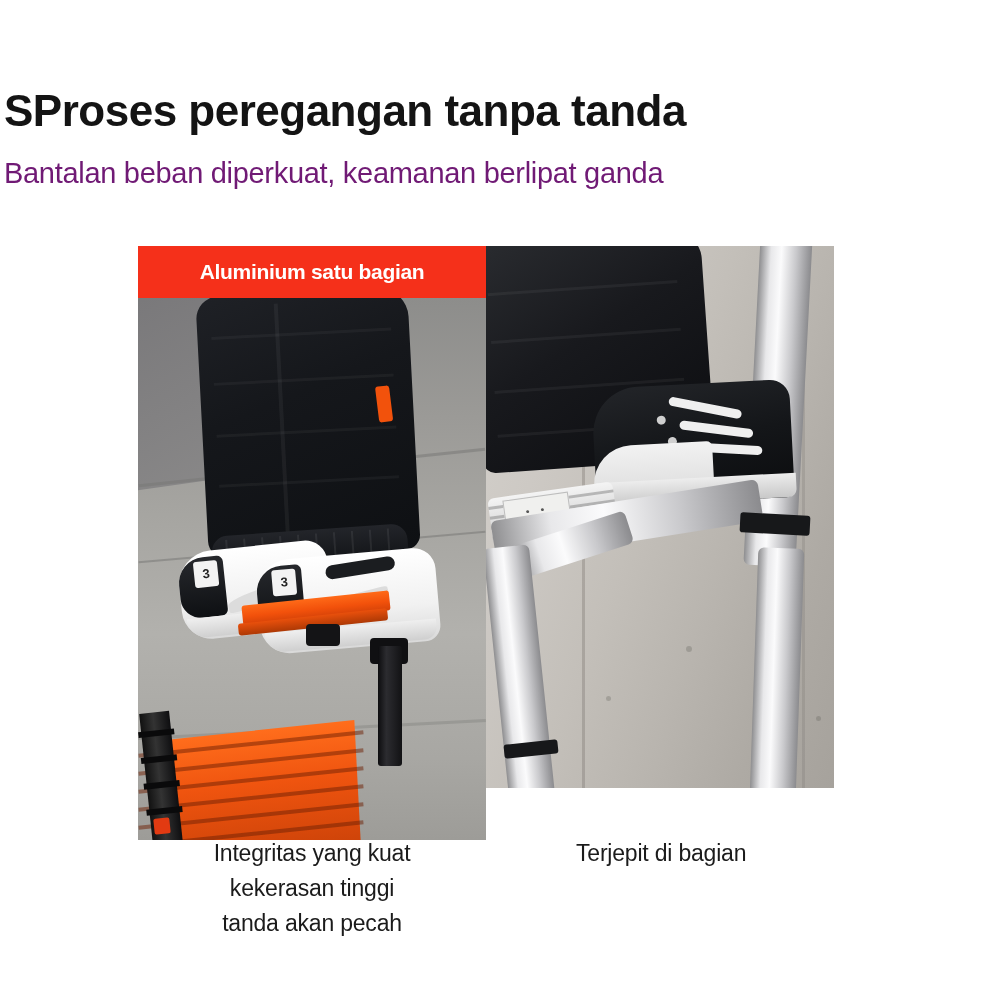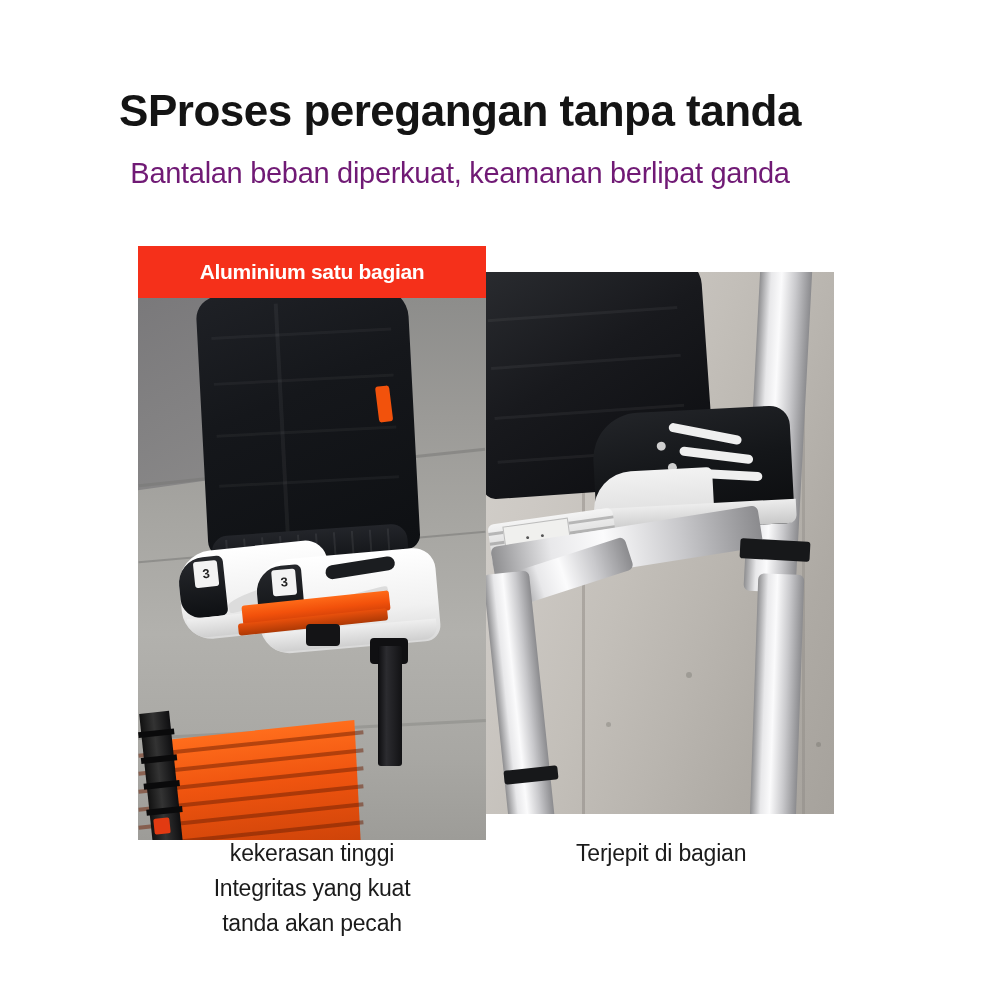--- a/index.html
+++ b/index.html
@@ -17,23 +17,22 @@
     position: relative;
     width: 1000px;
     height: 1000px;
     background: #ffffff;
   }
 
   
   .heading-block {
     position: absolute;
     top: 86px;
-    left: 16px;
+    left: 4px;
     width: 888px;
-    text-align: center;
   }
   .headline {
     font-size: 44px;
     font-weight: bold;
     color: #141414;
     letter-spacing: -0.5px;
     line-height: 1.15;
     white-space: nowrap;
   }
   .subheadline {
@@ -46,21 +45,20 @@
   }
 
   
   .compare {
     position: absolute;
     top: 246px;
     left: 138px;
     width: 632px;
     display: flex;
     justify-content: space-between;
-    align-items: center;
   }
   .col {
     width: 348px;
   }
   .badge {
     height: 52px;
     display: flex;
     align-items: center;
     justify-content: center;
     font-size: 21px;
@@ -556,22 +554,22 @@
         <div class="blackband b1"></div>
         <div class="rail-silver rv2"></div>
         <div class="rail-silver rl"></div>
         <div class="blackband b2"></div>
       </div>
     </div>
   </div>
 
   <div class="captions">
     <div class="caption left">
+      <span class="line">Integritas yang kuat</span>
       <span class="line">kekerasan tinggi</span>
-      <span class="line">Integritas yang kuat</span>
       <span class="line">tanda akan pecah</span>
     </div>
     <div class="caption right">
       <span class="line">Terjepit di bagian</span>
     </div>
   </div>
 
 </div>
 
 </body></html>

